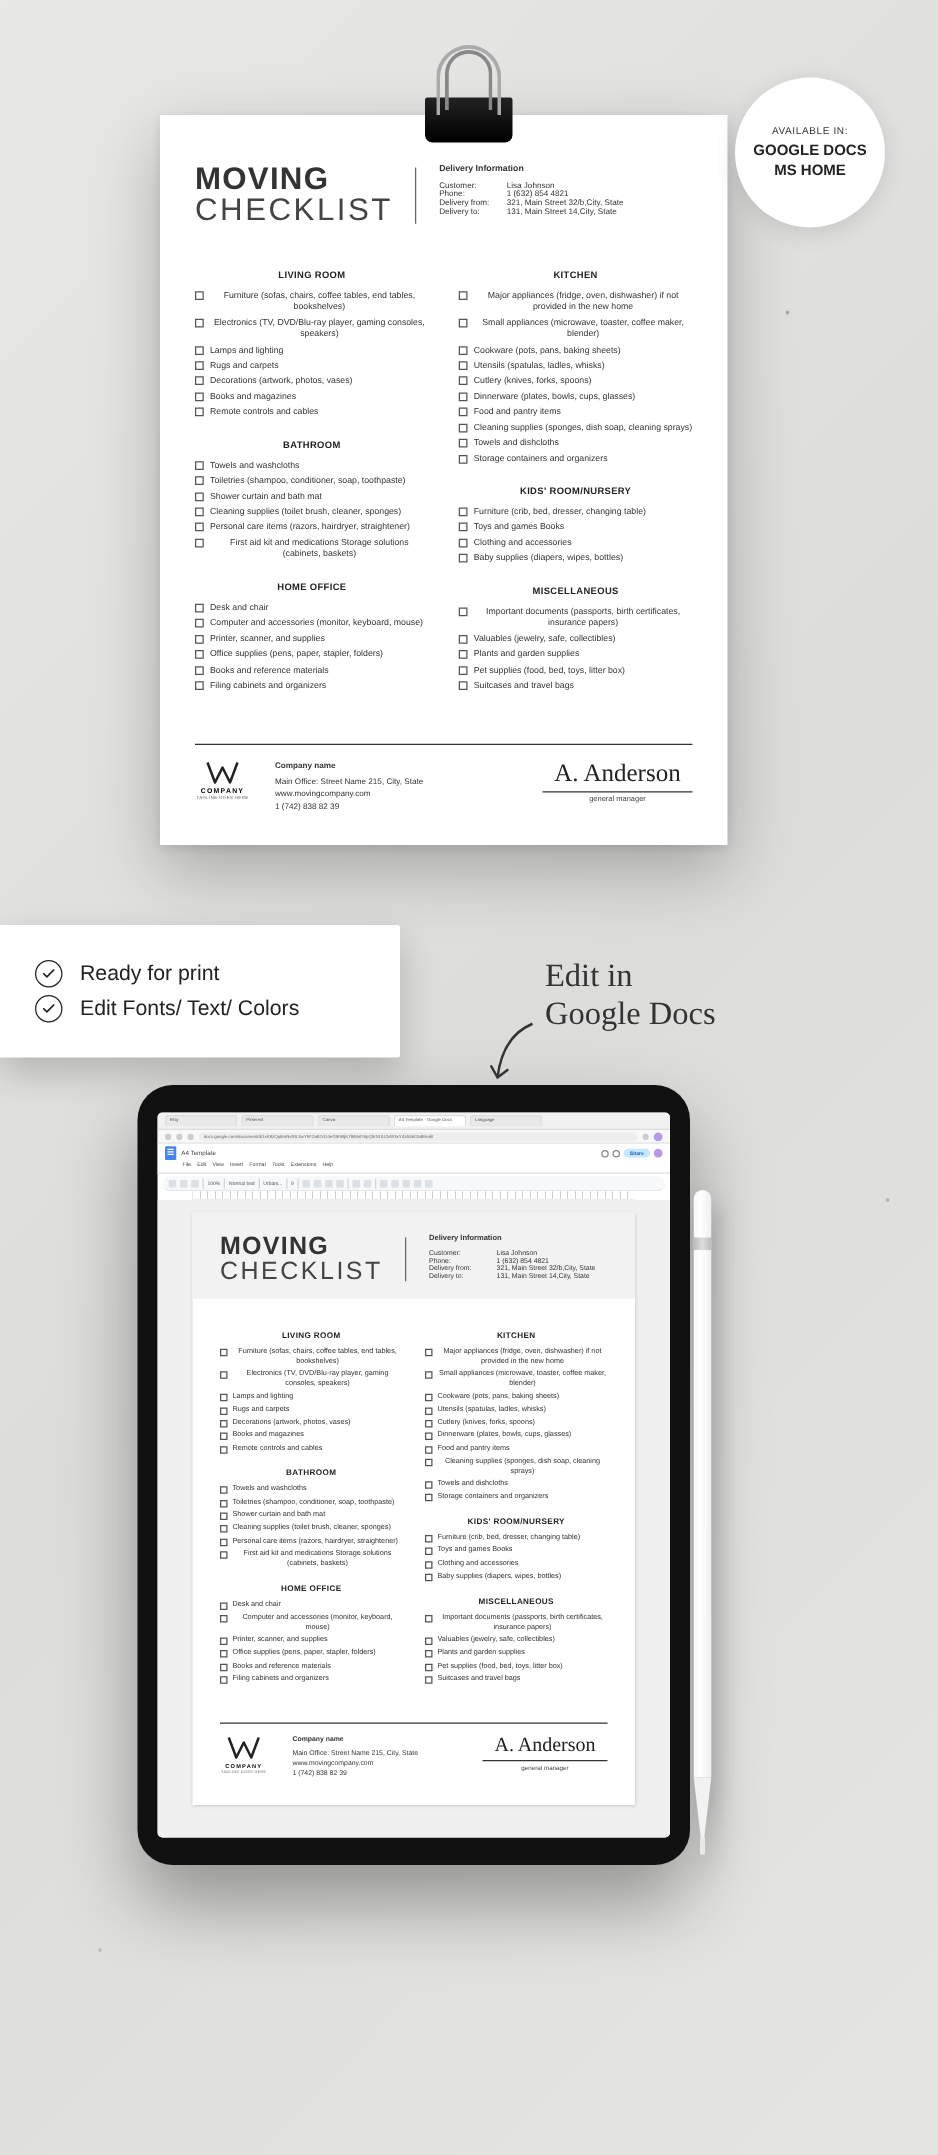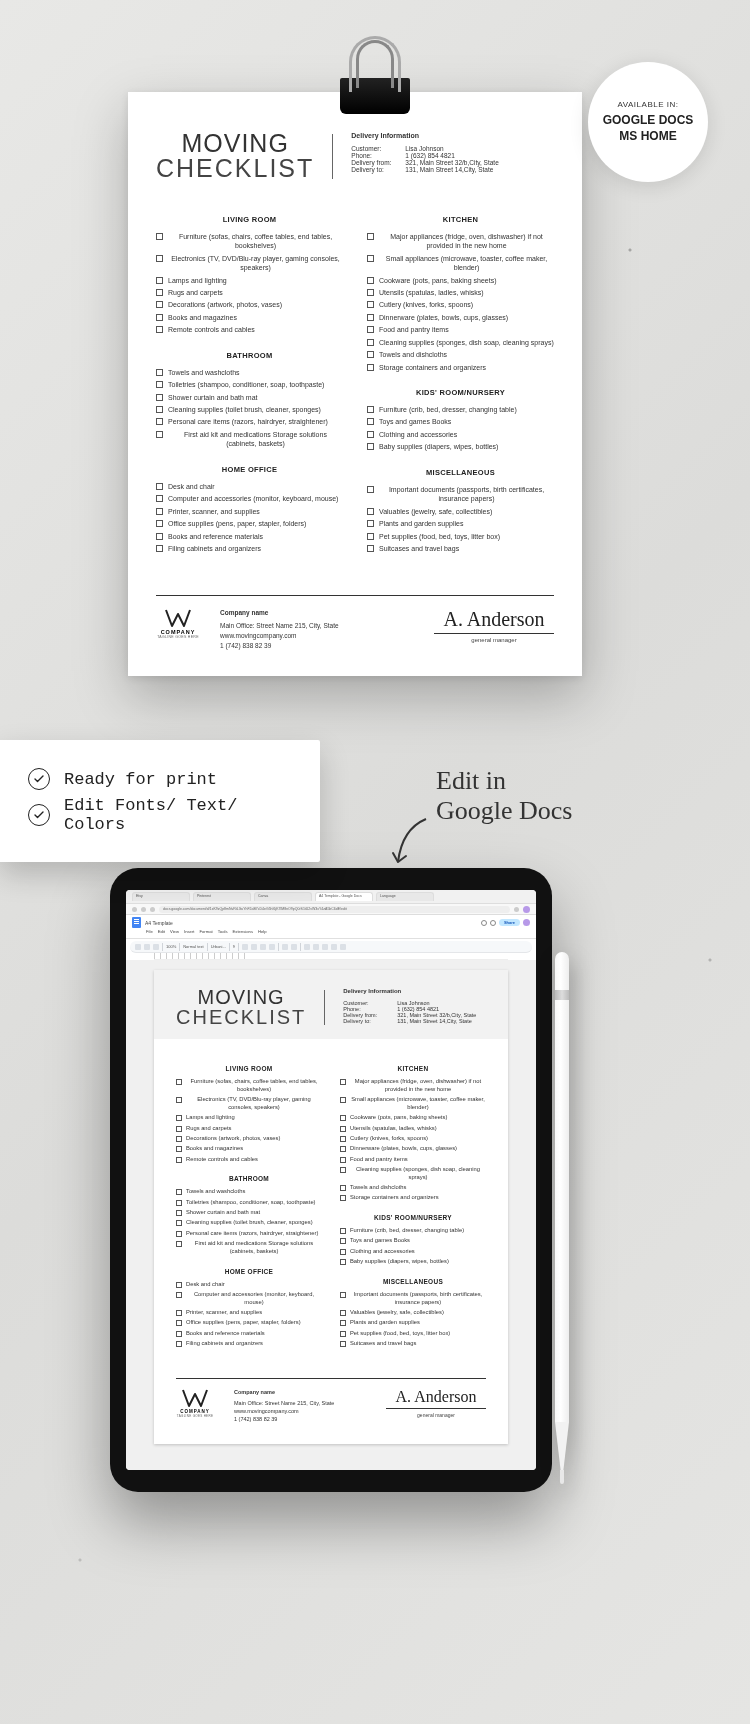--- a/index.html
+++ b/index.html
@@ -35,21 +35,21 @@
   
   .paper {
     position:absolute; top:92px; left:128px; width:454px; background:#fff;
     box-shadow:0 20px 50px rgba(0,0,0,.25), 0 2px 8px rgba(0,0,0,.1);
     padding:40px 28px 26px; z-index:3;
     font-size:7px;
   }
   .paper.small { font-size:6.5px; box-shadow:none; }
   .doc-header { display:flex; gap:18px; align-items:flex-start; border-left:0; margin-bottom:34px; }
   .doc-title-block { flex:0 0 auto; }
-  .doc-title-1 { font-size:25px; font-weight:400; letter-spacing:1px; color:#333; line-height:.95;text-align:center; }
+  .doc-title-1 { font-size:25px; font-weight:700; letter-spacing:1px; color:#333; line-height:.95; }
   .doc-title-2 { font-size:25px; font-weight:300; letter-spacing:2px; color:#444; line-height:1; }
   .doc-header-divider { width:1px; background:#666; align-self:stretch; margin:2px 0; }
   .doc-info { flex:1; font-size:6.5px; color:#333; }
   .doc-info .info-title { font-weight:700; font-size:7px; margin-bottom:6px; }
   .doc-info .row { display:flex; }
   .doc-info .lbl { width:54px; }
   .doc-columns { display:flex; gap:24px; }
   .doc-col { flex:1; }
   .sect { margin-bottom:16px;text-align:center; }
   .sect h3 { font-size:7.5px; font-weight:700; letter-spacing:.3px; color:#222; margin-bottom:8px; text-transform:uppercase; }
@@ -64,21 +64,20 @@
   .foot-info .cname { font-weight:700; margin-bottom:3px; }
   .sign-block { text-align:center; width:120px; }
   .sign { font-family:'Brush Script MT', cursive; font-size:20px; color:#222; border-bottom:.7px solid #333; padding:0 6px 2px; }
   .sign-title { font-size:6px; color:#444; margin-top:3px; }
 
   
   .feat-card {
     position:absolute; top:740px; left:0; width:320px; background:#fff;
     box-shadow:0 12px 30px rgba(0,0,0,.2); padding:22px 28px; z-index:3;
     border-radius:0 2px 2px 0;
-    font-family:Liberation Mono, monospace;
   }
   .feat-row { display:flex; align-items:center; gap:14px; font-size:17px; color:#222; margin:6px 0; }
   .check-circle { width:22px; height:22px; border:1.5px solid #222; border-radius:50%; display:flex; align-items:center; justify-content:center; flex-shrink:0; }
   .check-circle svg { width:12px; height:12px; }
 
   
   .annot { position:absolute; top:766px; left:390px; width:260px; z-index:3; }
   .annot-text { font-family:'Brush Script MT','Segoe Script',cursive; font-size:26px; color:#333; line-height:1.15; margin-left:46px; }
   .annot svg.arrow { position:absolute; top:48px; left:-6px; width:50px; height:60px; }
 

